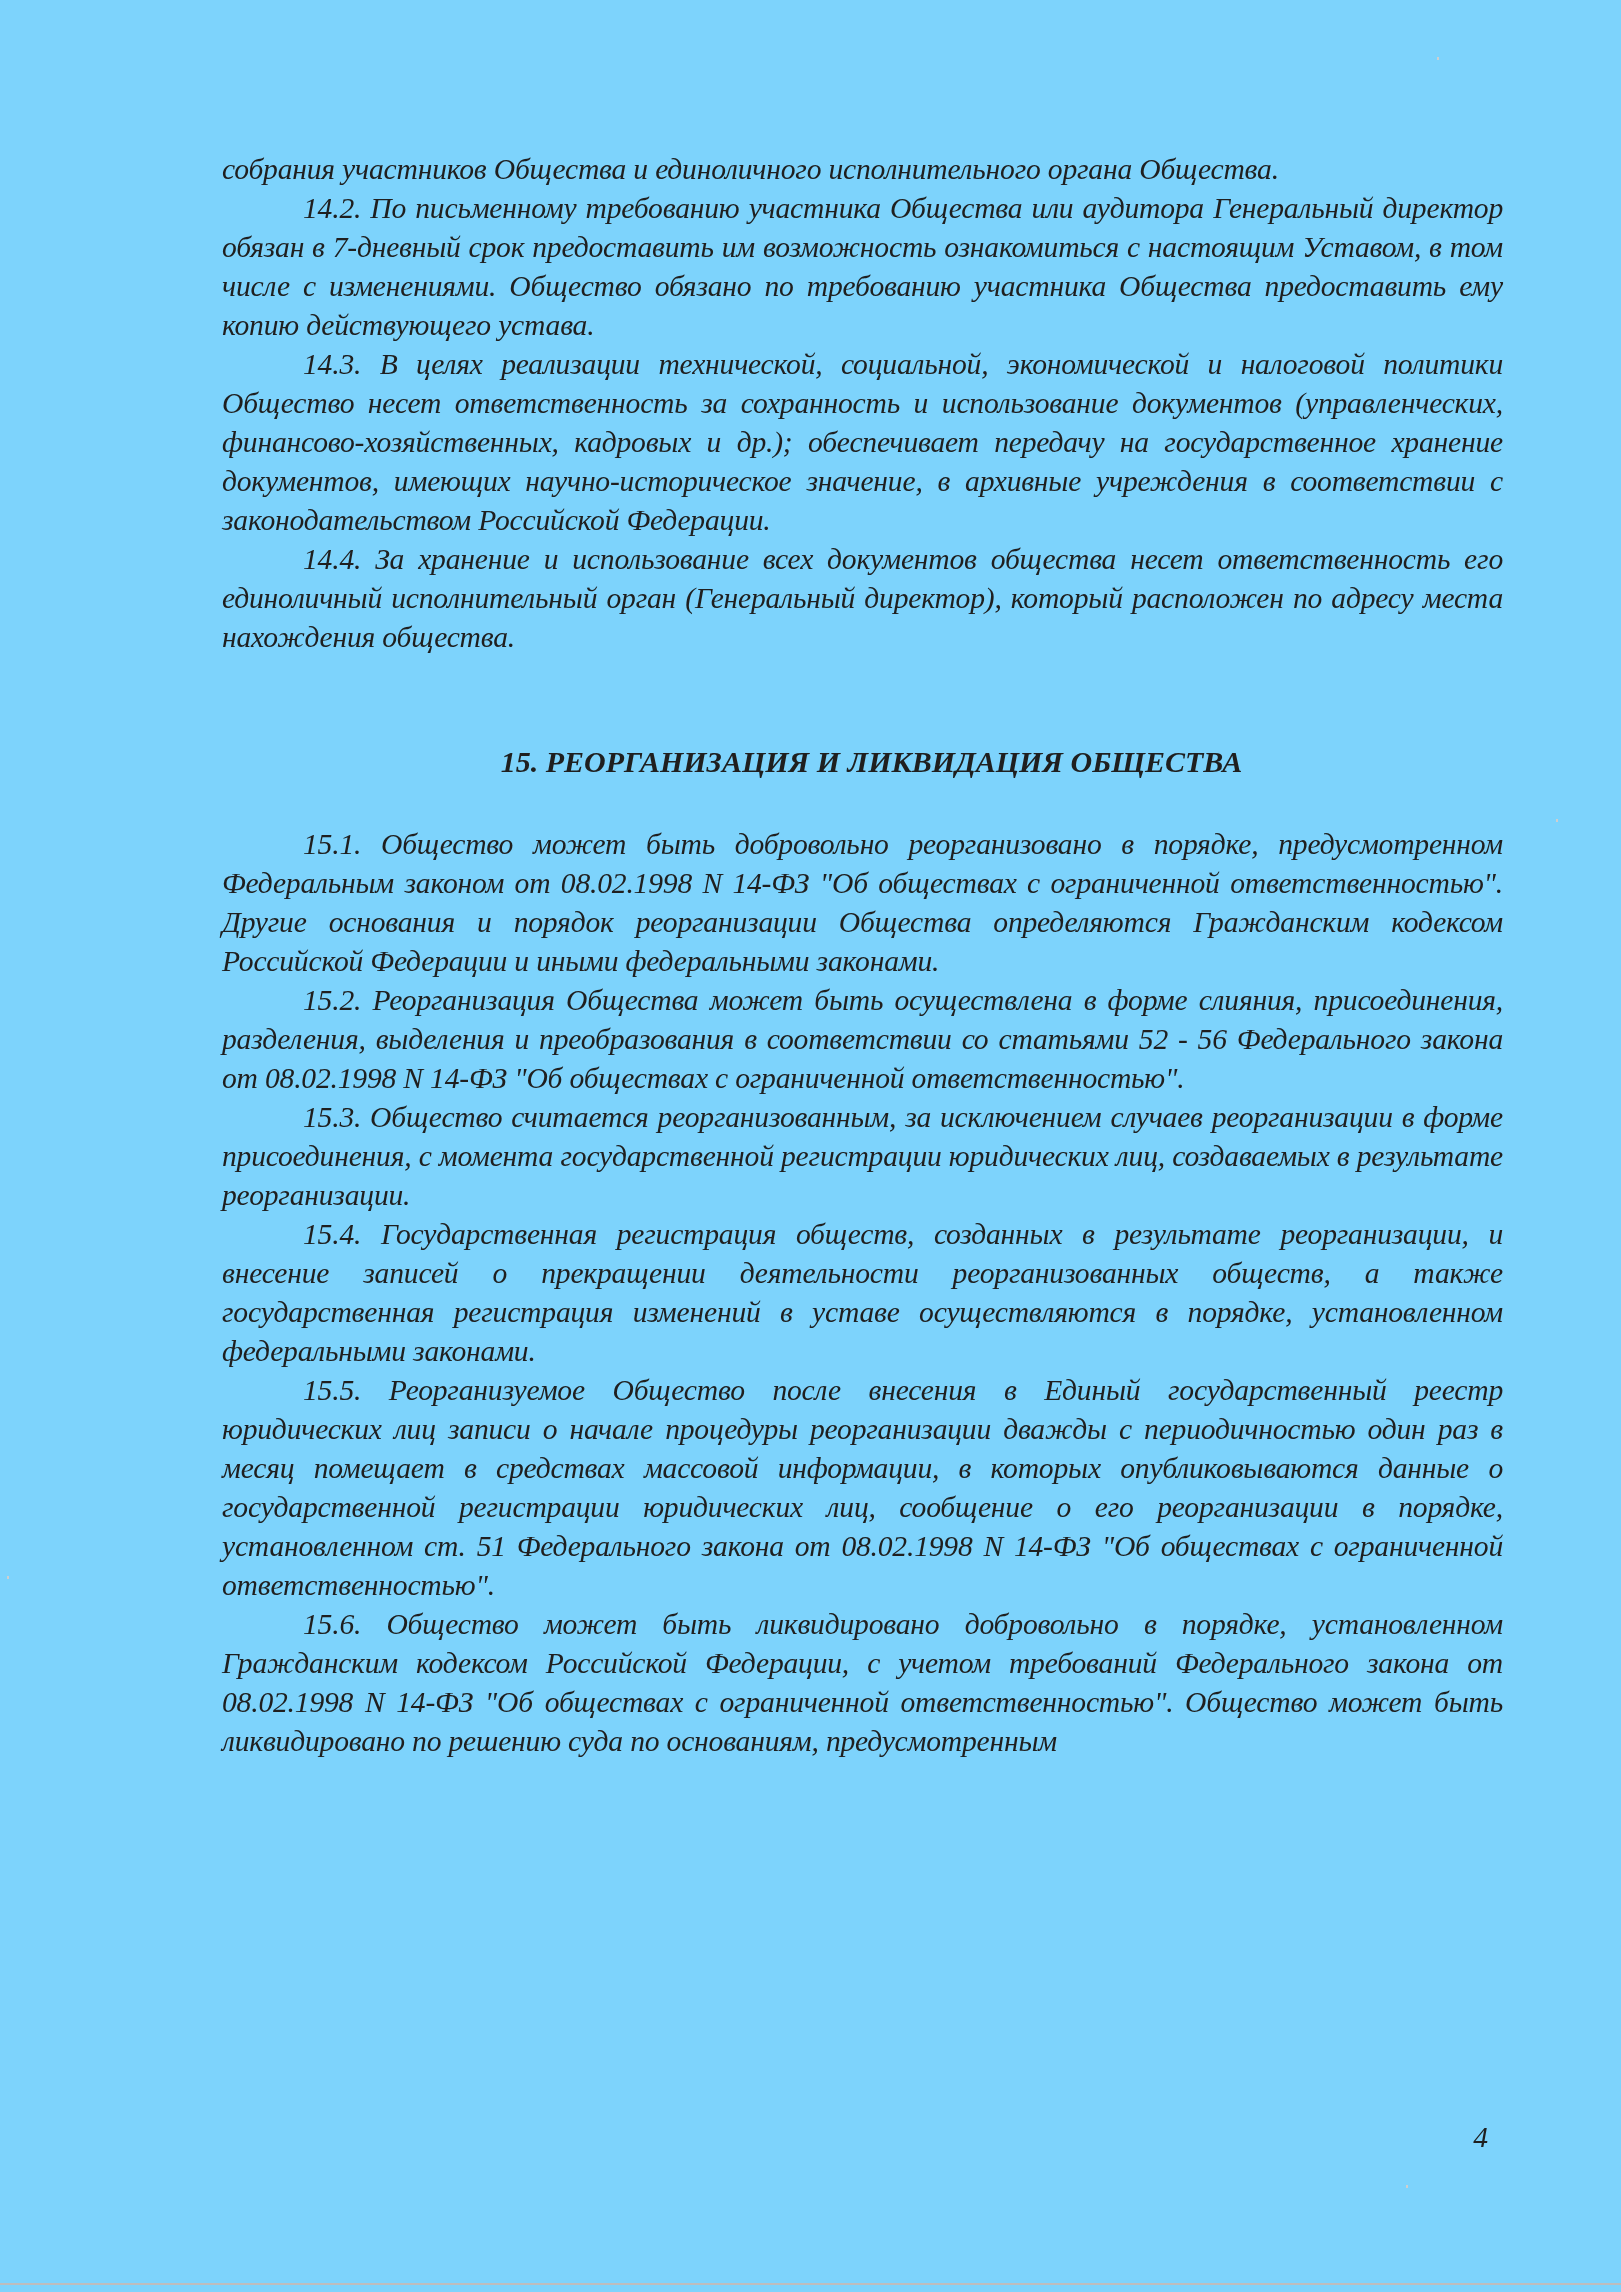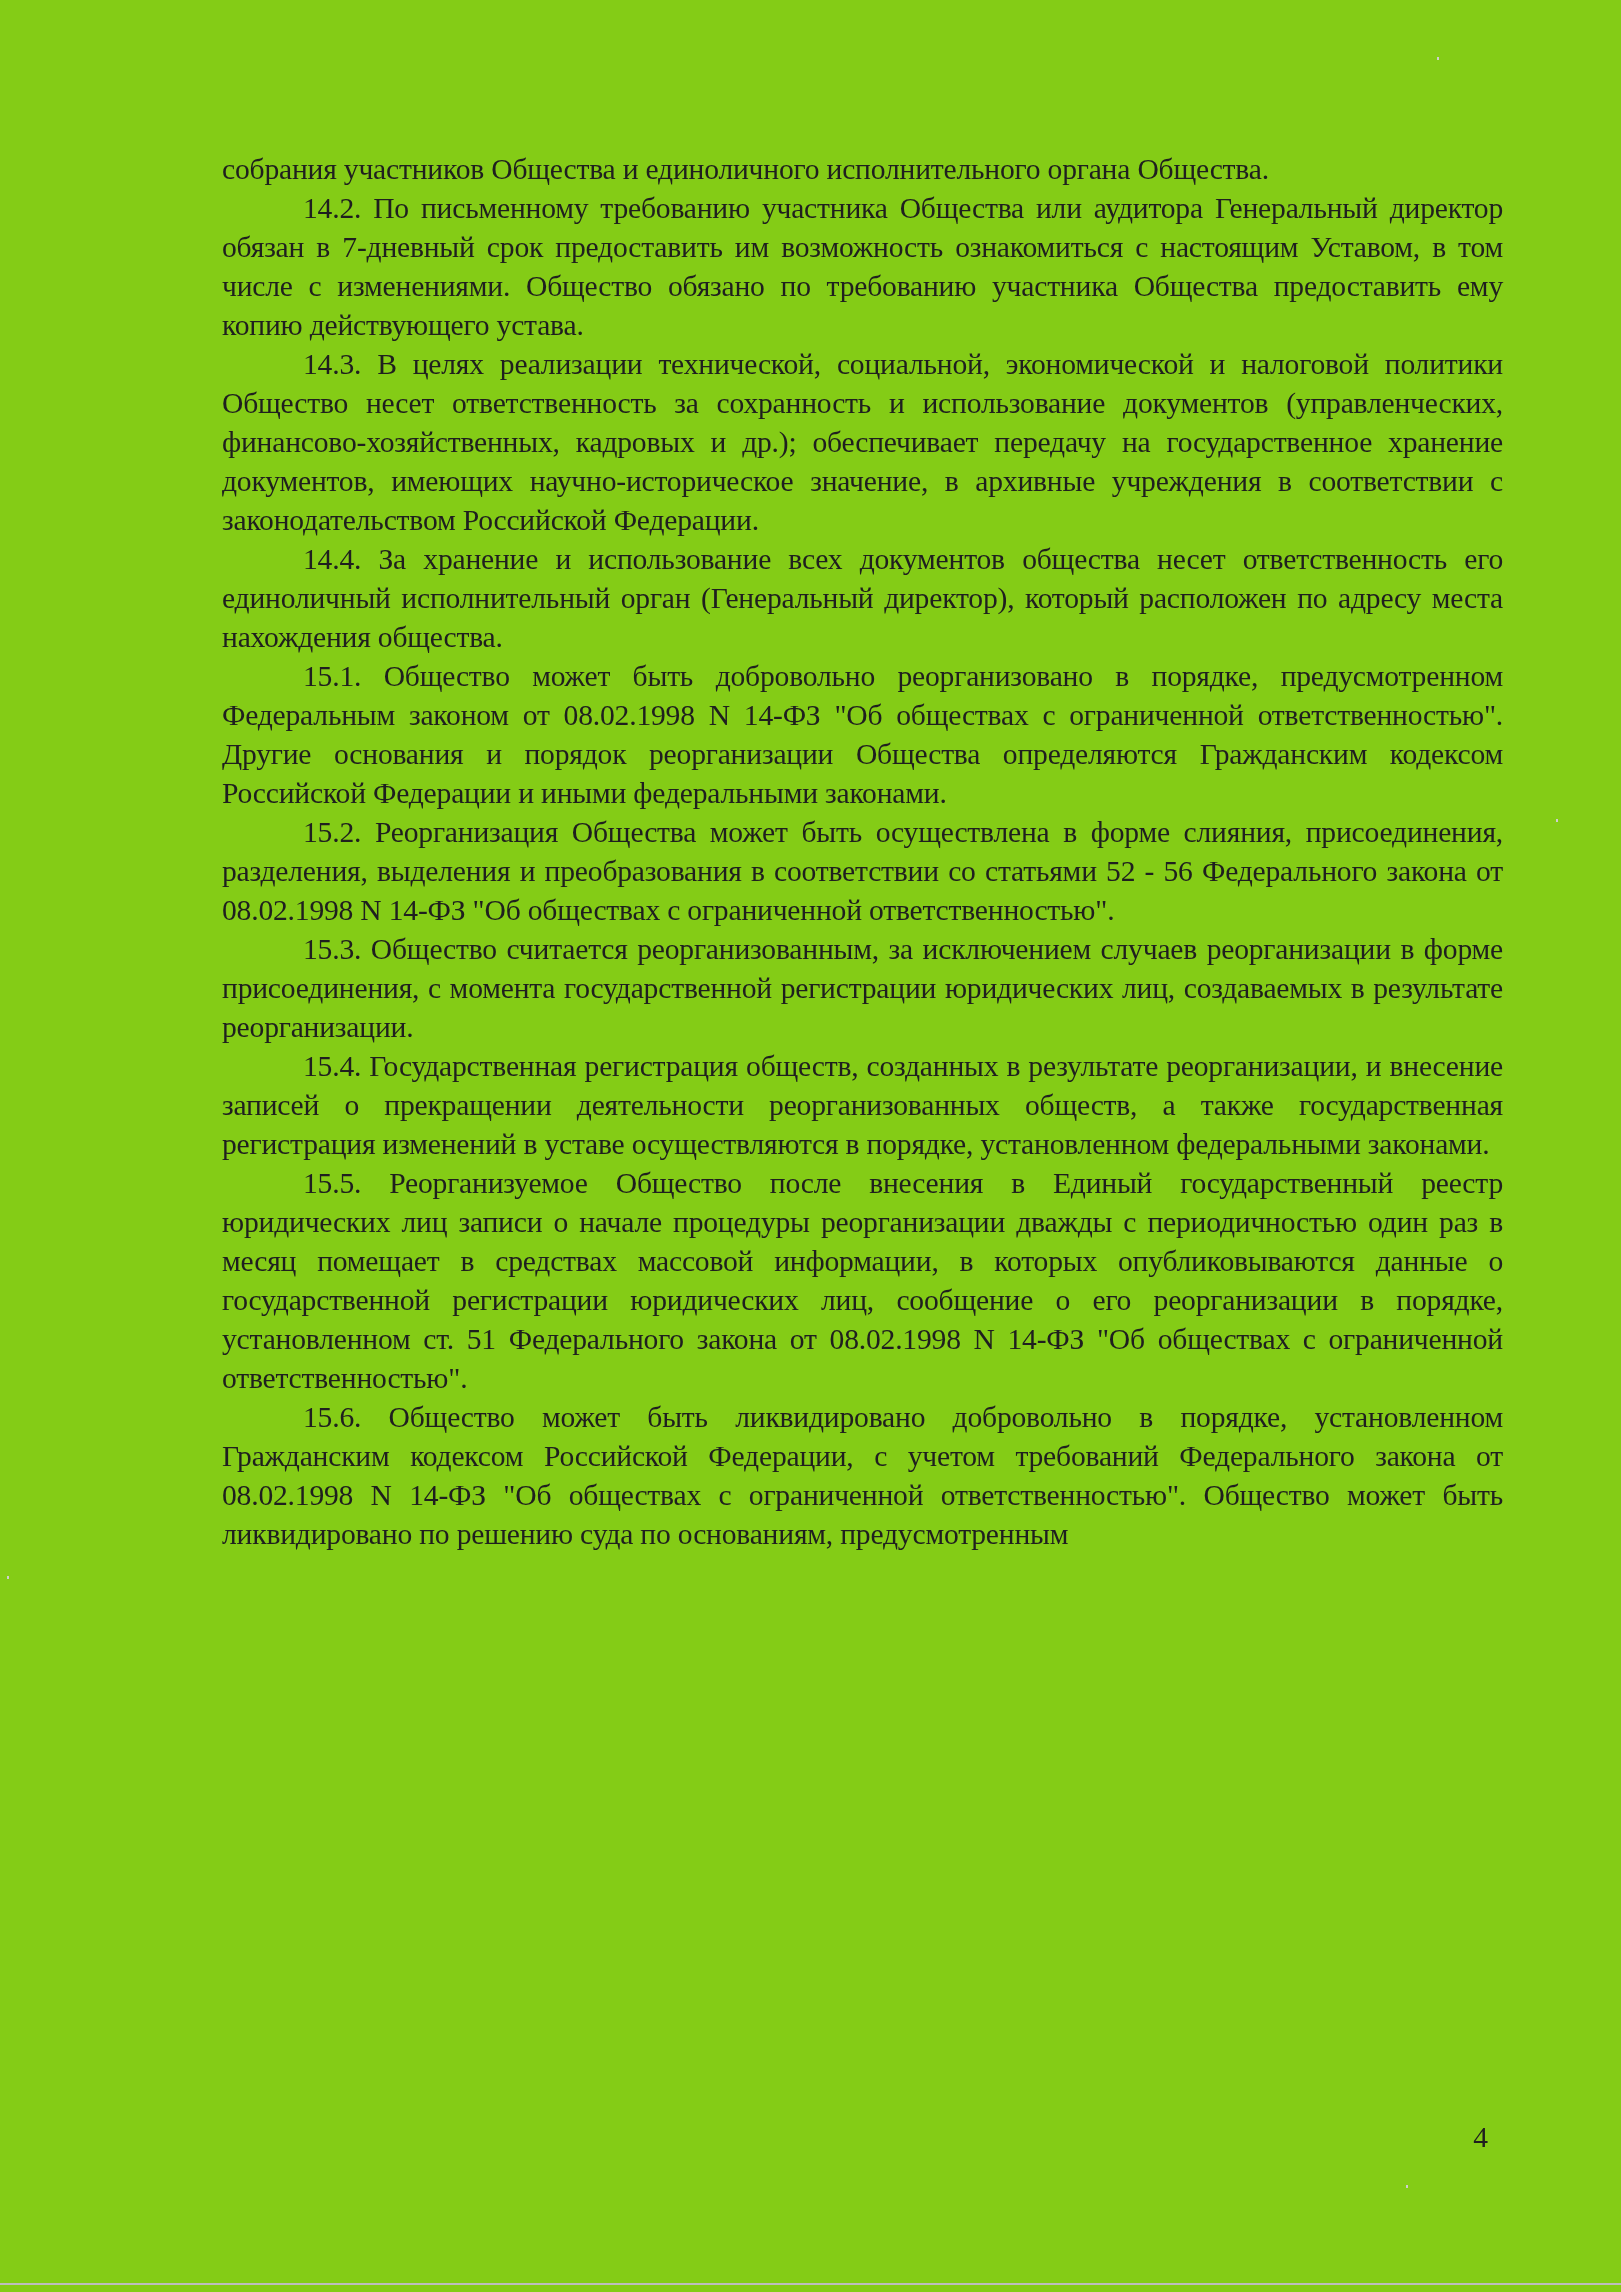--- a/index.html
+++ b/index.html
@@ -13,21 +13,22 @@
     position: relative;
     overflow: hidden;
     font-family: "Liberation Serif", "DejaVu Serif", serif;
     color: #1f1f1f;
   }
   .page {
     position: absolute;
     left: 0; top: 0;
     width: 1621px;
     height: 2293px;
-    background: #84cc16;
+    background: #7dd3fc;
+    font-style: italic;
   }
   .content {
     position: absolute;
     left: 222px;
     top: 150px;
     width: 1281px;
     font-size: 29.6px;
     line-height: 39px;
     letter-spacing: -0.2px;
   }
@@ -81,20 +82,21 @@
 <div class="page">
 
   <div class="content">
 
     <p class="first">собрания участников Общества и единоличного исполнительного органа Общества.</p>
 
     <p class="indent">14.2. По письменному требованию участника Общества или аудитора Генеральный директор обязан в 7-дневный срок предоставить им возможность ознакомиться с настоящим Уставом, в том числе с изменениями. Общество обязано по требованию участника Общества предоставить ему копию действующего устава.</p>
     <p class="indent">14.3. В целях реализации технической, социальной, экономической и налоговой политики Общество несет ответственность за сохранность и использование документов (управленческих, финансово-хозяйственных, кадровых и др.); обеспечивает передачу на государственное хранение документов, имеющих научно-историческое значение, в архивные учреждения в соответствии с законодательством Российской Федерации.</p>
     <p class="indent">14.4. За хранение и использование всех документов общества несет ответственность его единоличный исполнительный орган (Генеральный директор), который расположен по адресу места нахождения общества.</p>
 
+    <p class="section-heading">15. РЕОРГАНИЗАЦИЯ И ЛИКВИДАЦИЯ ОБЩЕСТВА</p>
 
     <p class="indent">15.1. Общество может быть добровольно реорганизовано в порядке, предусмотренном Федеральным законом от 08.02.1998 N 14-ФЗ "Об обществах с ограниченной ответственностью". Другие основания и порядок реорганизации Общества определяются Гражданским кодексом Российской Федерации и иными федеральными законами.</p>
     <p class="indent">15.2. Реорганизация Общества может быть осуществлена в форме слияния, присоединения, разделения, выделения и преобразования в соответствии со статьями 52 - 56 Федерального закона от 08.02.1998 N 14-ФЗ "Об обществах с ограниченной ответственностью".</p>
     <p class="indent">15.3. Общество считается реорганизованным, за исключением случаев реорганизации в форме присоединения, с момента государственной регистрации юридических лиц, создаваемых в результате реорганизации.</p>
     <p class="indent">15.4. Государственная регистрация обществ, созданных в результате реорганизации, и внесение записей о прекращении деятельности реорганизованных обществ, а также государственная регистрация изменений в уставе осуществляются в порядке, установленном федеральными законами.</p>
     <p class="indent">15.5. Реорганизуемое Общество после внесения в Единый государственный реестр юридических лиц записи о начале процедуры реорганизации дважды с периодичностью один раз в месяц помещает в средствах массовой информации, в которых опубликовываются данные о государственной регистрации юридических лиц, сообщение о его реорганизации в порядке, установленном ст. 51 Федерального закона от 08.02.1998 N 14-ФЗ "Об обществах с ограниченной ответственностью".</p>
     <p class="indent">15.6. Общество может быть ликвидировано добровольно в порядке, установленном Гражданским кодексом Российской Федерации, с учетом требований Федерального закона от 08.02.1998 N 14-ФЗ "Об обществах с ограниченной ответственностью". Общество может быть ликвидировано по решению суда по основаниям, предусмотренным</p>
   </div>
 
   <div class="page-number">4</div>

